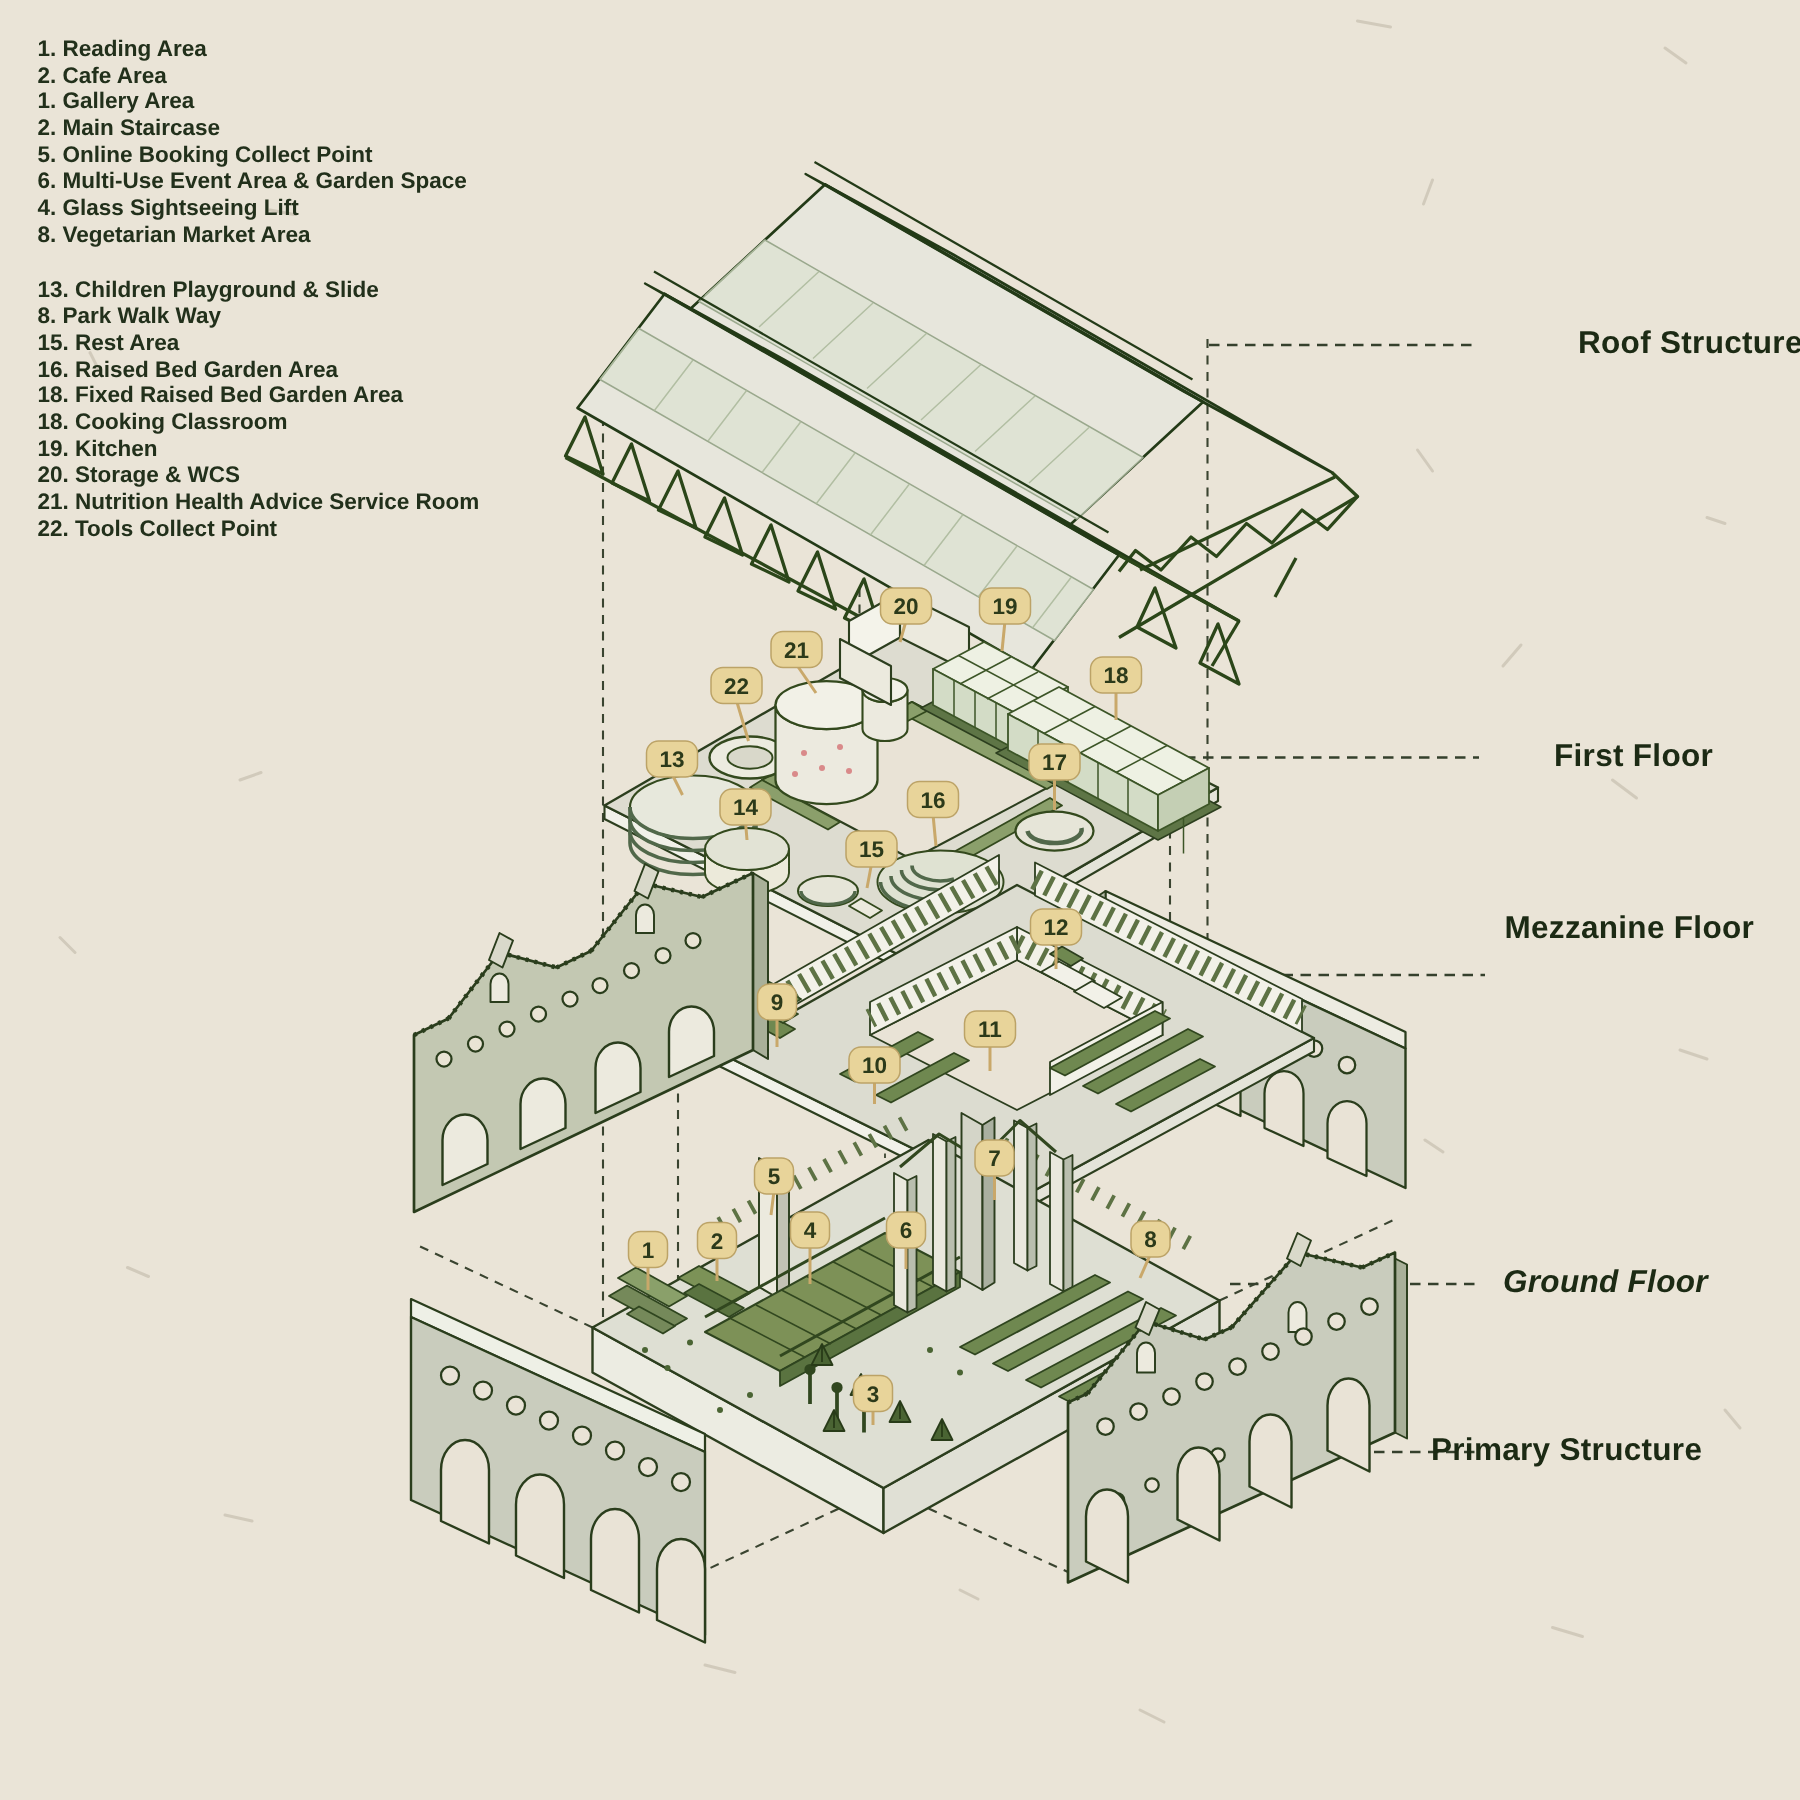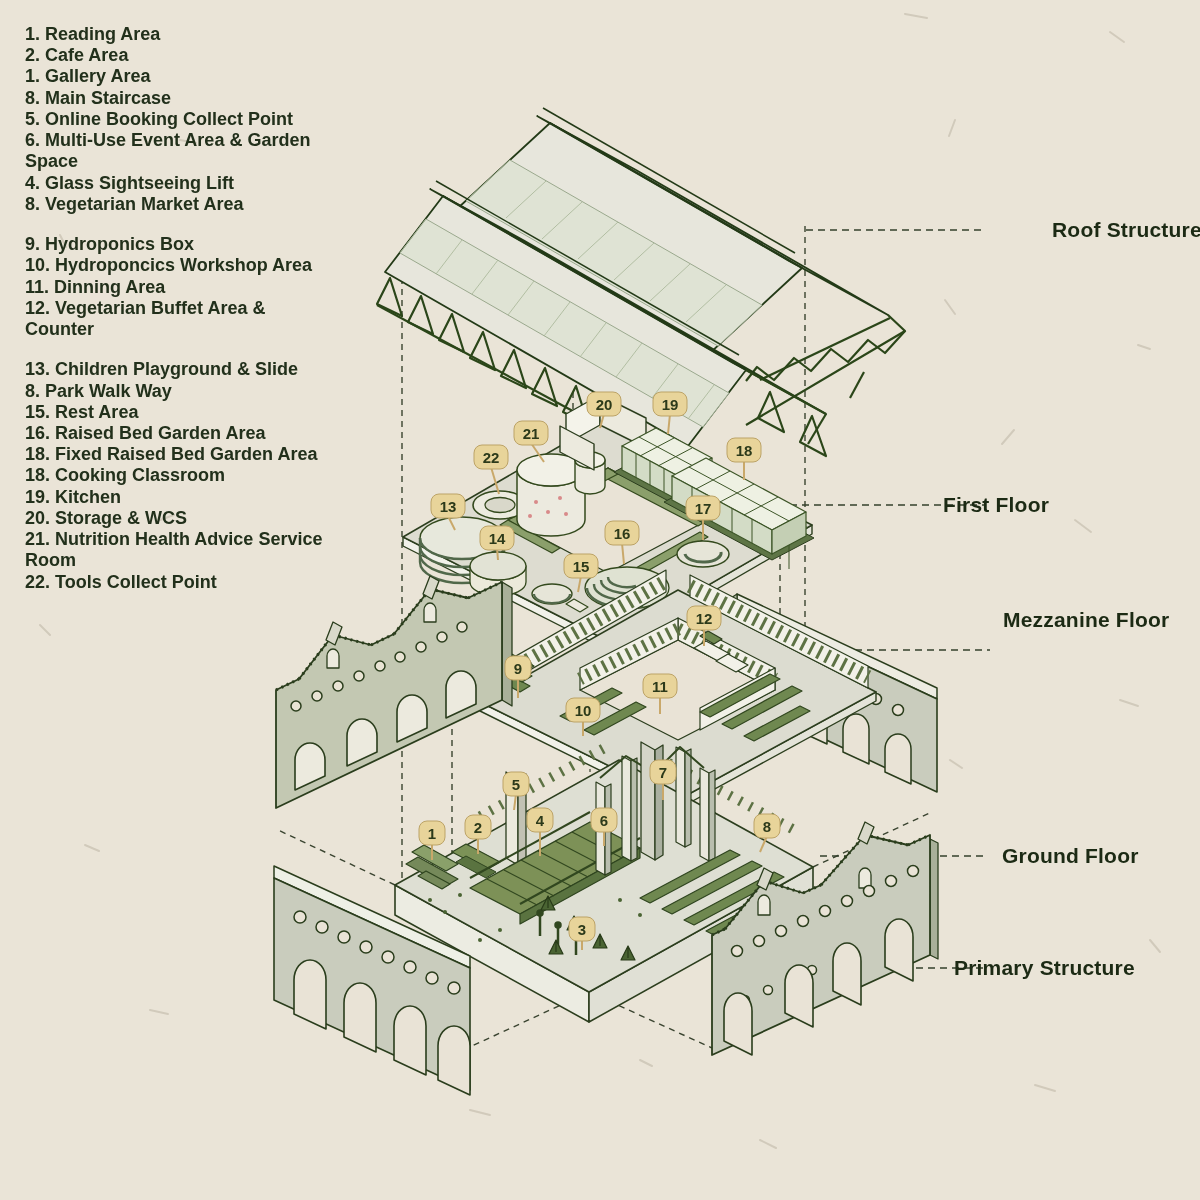--- a/index.html
+++ b/index.html
@@ -1,20 +1,20 @@
 <!DOCTYPE html>
 <html><head>
 <meta charset="utf-8">
 <style>
   html,body{margin:0;padding:0;background:#d8d2c4;}
   .stage{position:relative;width:1200px;height:1200px;background:#eae4d7;overflow:hidden;
          font-family:"Liberation Sans",sans-serif;}
   .stage svg{position:absolute;left:0;top:0;}
   .legend{position:absolute;left:25px;top:24px;width:305px;color:#22301b;
-          font-size:18px;font-weight:bold;line-height:1.18;}
+          font-size:15px;font-weight:bold;line-height:1.18;}
   .legend-group{margin-bottom:19px;}
   .legend-item{margin:0;}
   .floor-label{position:absolute;transform:translateY(-52%);color:#1c2a14;
                font-size:21px;font-weight:bold;white-space:nowrap;letter-spacing:.2px;}
 </style>
 </head>
 <body>
 
 <div class="stage">
 
@@ -599,46 +599,40 @@
           <text x="491" y="462.5" text-anchor="middle" font-family="&quot;Liberation Sans&quot;, sans-serif" font-size="15" font-weight="bold" fill="#2c3a1a">22</text>
         </g>
       </g>
 </svg>
 
 <div class="legend">
       <div class="legend-group">
         <div class="legend-item">1. Reading Area</div>
         <div class="legend-item">2. Cafe Area</div>
         <div class="legend-item">1. Gallery Area</div>
-        <div class="legend-item">8. Main Staircase</div>
+        <div class="legend-item">2. Main Staircase</div>
         <div class="legend-item">5. Online Booking Collect Point</div>
         <div class="legend-item">6. Multi-Use Event Area &amp; Garden Space</div>
         <div class="legend-item">4. Glass Sightseeing Lift</div>
         <div class="legend-item">8. Vegetarian Market Area</div>
-      </div>
-      <div class="legend-group">
-        <div class="legend-item">9. Hydroponics Box</div>
-        <div class="legend-item">10. Hydroponcics Workshop Area</div>
-        <div class="legend-item">11. Dinning Area</div>
-        <div class="legend-item">12. Vegetarian Buffet Area &amp; Counter</div>
       </div>
       <div class="legend-group">
         <div class="legend-item">13. Children Playground &amp; Slide</div>
         <div class="legend-item">8. Park Walk Way</div>
         <div class="legend-item">15. Rest Area</div>
         <div class="legend-item">16. Raised Bed Garden Area</div>
         <div class="legend-item">18. Fixed Raised Bed Garden Area</div>
         <div class="legend-item">18. Cooking Classroom</div>
         <div class="legend-item">19. Kitchen</div>
         <div class="legend-item">20. Storage &amp; WCS</div>
         <div class="legend-item">21. Nutrition Health Advice Service Room</div>
         <div class="legend-item">22. Tools Collect Point</div>
       </div>
     </div>
 <div>
       <div class="floor-label" style="left: 1052px; top: 230px;">Roof Structure</div>
-      <div class="floor-label" style="left: 943px; top: 505px;">First Floor</div>
+      <div class="floor-label" style="left: 1036px; top: 505px;">First Floor</div>
       <div class="floor-label" style="left: 1003px; top: 620px;">Mezzanine Floor</div>
-      <div class="floor-label" style="left: 1002px; top: 856px;">Ground Floor</div>
+      <div class="floor-label" style="left: 1002px; top: 856px; font-style: italic;">Ground Floor</div>
       <div class="floor-label" style="left: 954px; top: 968px;">Primary Structure</div>
     </div>
 
 </div>
 
 </body></html>

